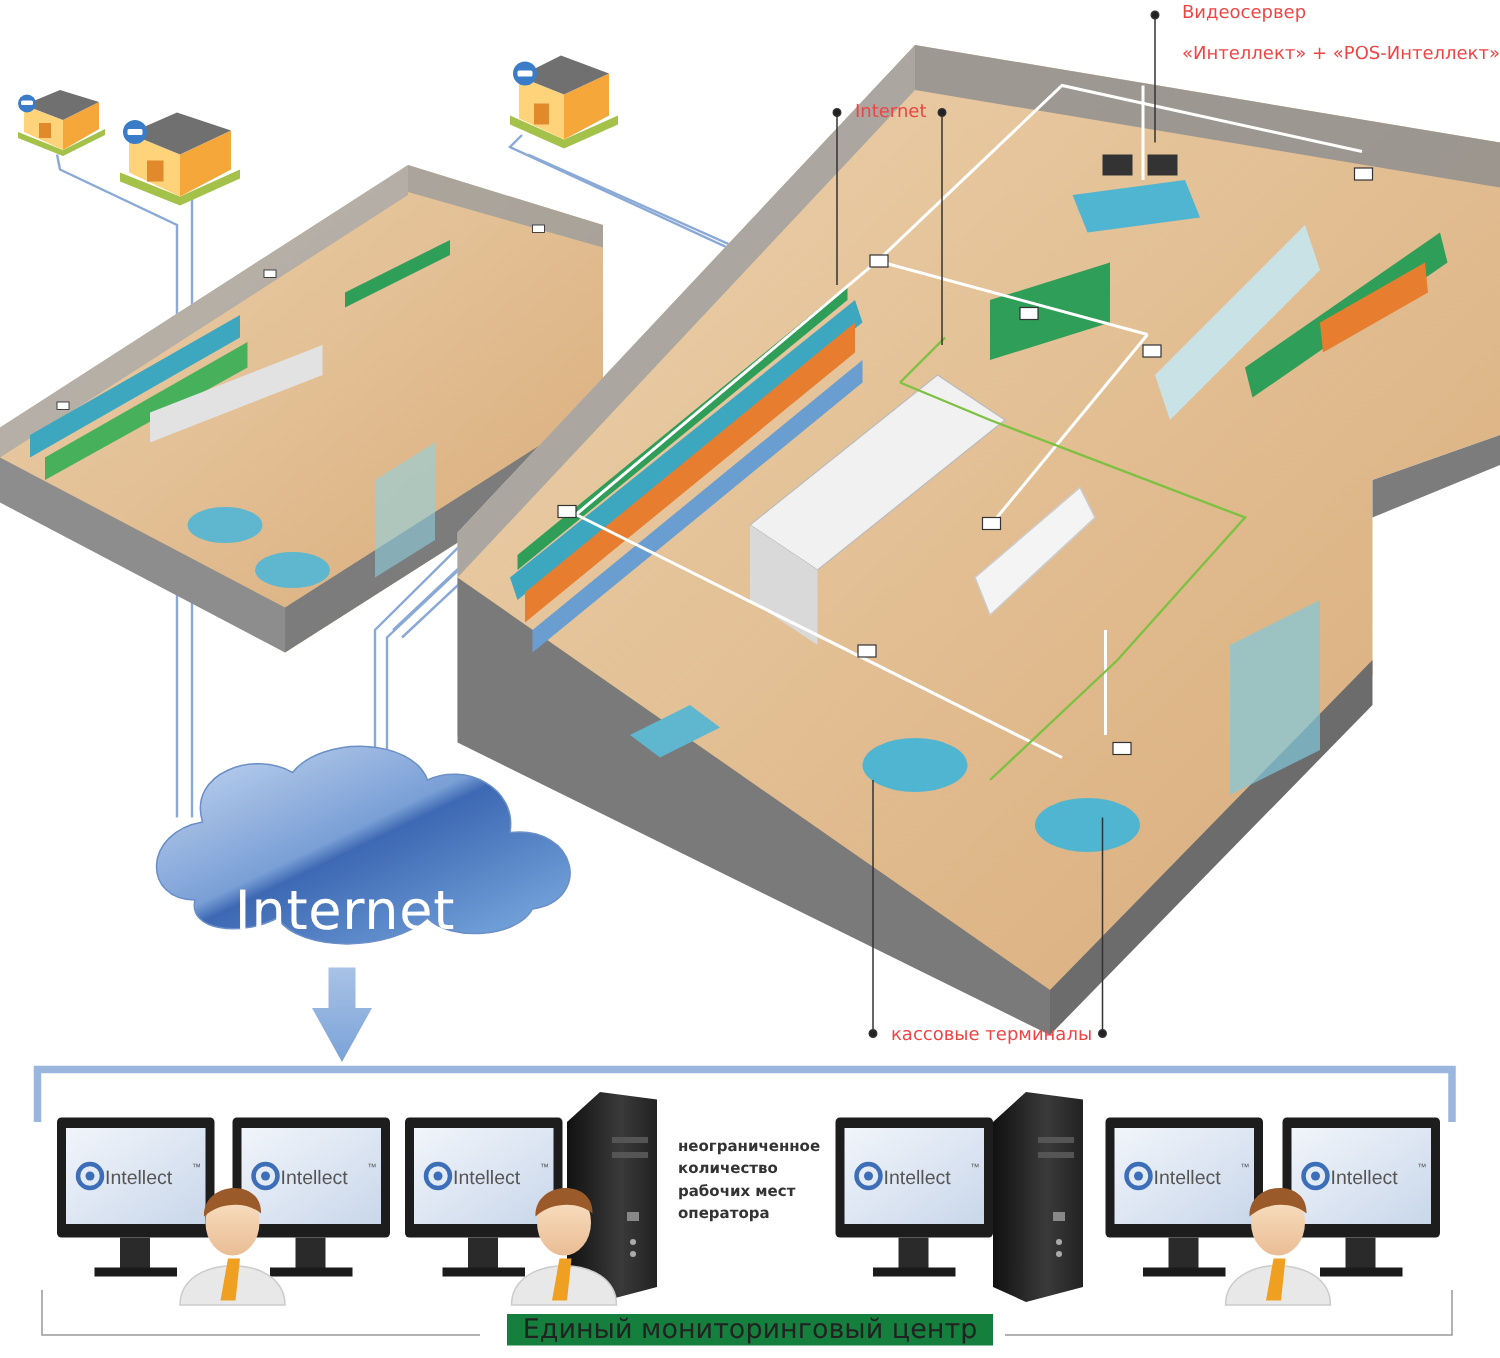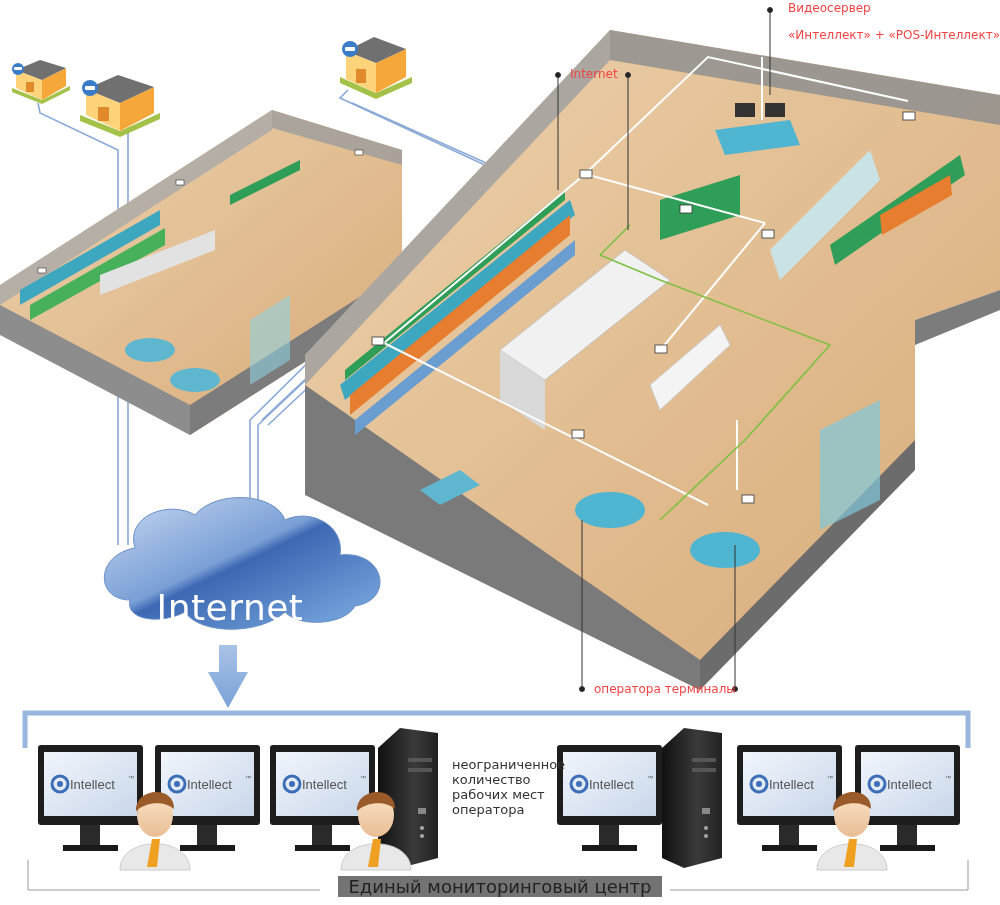--- a/index.html
+++ b/index.html
@@ -1,21 +1,21 @@
 <!DOCTYPE html>
 <html><head>
 <meta charset="utf-8">
 <style>
   html, body { margin: 0; padding: 0; background: #ffffff; }
   body { width: 1000px; height: 905px; position: relative; overflow: hidden; font-family: "DejaVu Sans", "Liberation Sans", sans-serif; }
   #stage { position: absolute; left: 0; top: 0; width: 1000px; height: 905px; }
   .label { position: absolute; color: #ef4444; font-size: 12px; line-height: 16px; white-space: nowrap; }
-  .label.multiline { white-space: normal; width: 110px; font-size: 13px; line-height: 15px; color: #333; }
+  .label.multiline { white-space: normal; width: 110px; font-size: 10px; line-height: 15px; color: #333; font-weight: bold; }
   .footer-title { position: absolute; left: 0; width: 1000px; top: 876px; text-align: center; font-size: 18px; color: #222; }
-  .footer-title span { background: #737373; padding: 0 10px; }
+  .footer-title span { background: #15803d; padding: 0 10px; }
   .cloud-label { position: absolute; left: 150px; top: 546px; width: 160px; text-align: center; font-size: 36px; color: #ffffff; letter-spacing: 0.5px; margin-top: 41px; }
 </style>
 </head>
 <body>
 
 <svg id="stage" viewBox="0 0 1000 905" xmlns="http://www.w3.org/2000/svg">
   <defs>
     <linearGradient id="cloudGrad" x1="0" y1="0" x2="1" y2="1">
       <stop offset="0" stop-color="#c8d9f1"></stop>
       <stop offset="0.45" stop-color="#7a9fd6"></stop>
@@ -293,16 +293,16 @@
         <polygon points="849,839 857,839 854,867 844,867" fill="#f0a020"></polygon>
         <ellipse cx="852" cy="815" rx="18" ry="22" fill="url(#headGrad)"></ellipse>
         <path d="M833 811 C 832 787, 872 785, 871 809 C 862 801, 844 801, 833 811 Z" fill="#9a5a2a"></path>
       </g>
     </g>
 </svg>
 
 <div class="label" style="left:788px; top:0px;">Видеосервер</div>
 <div class="label" style="left:788px; top:15px;margin-top:12px;">«Интеллект» + «POS-Интеллект»</div>
 <div class="label" style="left:570px; top:66px;">Internet</div>
-<div class="label" style="left:594px; top:681px;">оператора терминалы</div>
+<div class="label" style="left:594px; top:681px;">кассовые терминалы</div>
 <div class="label multiline" style="left:452px; top:757px;">неограниченное количество рабочих мест оператора</div>
 <div class="cloud-label">Internet</div>
 <div class="footer-title"><span>Единый мониторинговый центр</span></div>
 
 </body></html>

